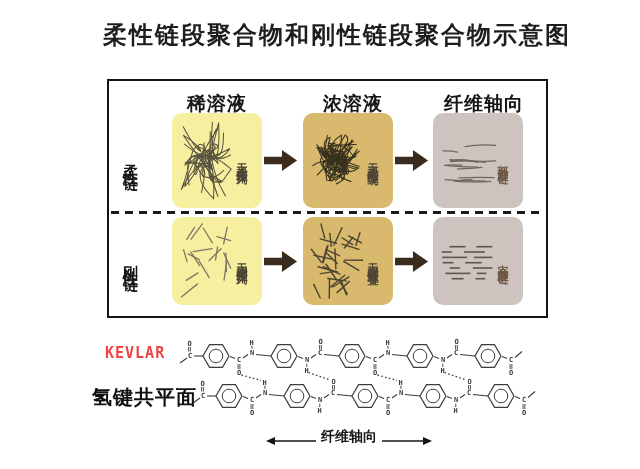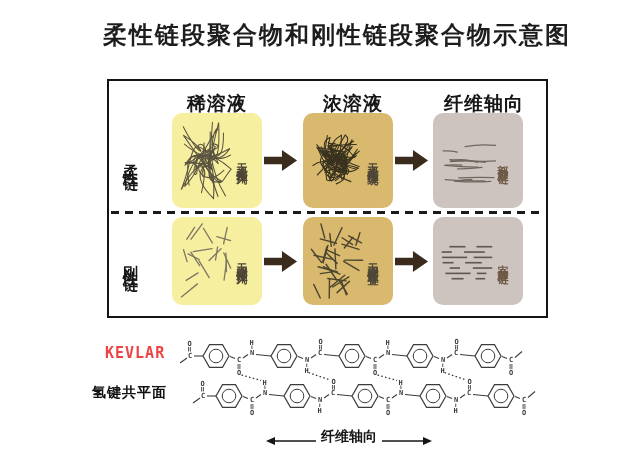--- a/index.html
+++ b/index.html
@@ -15,21 +15,21 @@
   .panel{position:absolute;width:90px;border-radius:10px;display:flex;box-sizing:border-box;
          padding:4px 2px 4px 5px;}
   .pattern{width:58px;height:100%;flex:0 0 auto;}
   .ann{writing-mode:vertical-rl;text-orientation:upright;font-size:11px;font-weight:bold;
        letter-spacing:2px;line-height:1;align-self:center;margin-left:1px;white-space:nowrap;}
   .flow-arrow{position:absolute;width:34px;height:23px;}
   .divider{position:absolute;left:2px;top:130px;width:431px;height:3px;
            background:repeating-linear-gradient(90deg,#1a1a1a 0 8px,transparent 8px 14px);}
   .kevlar{position:absolute;left:105px;top:344px;font-family:"DejaVu Sans Mono","Liberation Mono",monospace;
           font-size:15px;font-weight:bold;letter-spacing:1px;color:#ef4444;}
-  .hbond{position:absolute;left:92px;top:384px;font-size:14px;font-weight:bold;letter-spacing:1px;color:#111;}
+  .hbond{position:absolute;left:92px;top:384px;font-size:20px;font-weight:bold;letter-spacing:1px;color:#111;}
   #molecule{position:absolute;left:170px;top:326px;}
   .axis{position:absolute;left:266px;top:428px;display:flex;align-items:flex-end;gap:5px;}
   .axis-label{font-size:14px;font-weight:bold;white-space:nowrap;}
   .axis-arrow{display:block;}
 </style>
 </head>
 <body>
 
 <div class="page">
 

